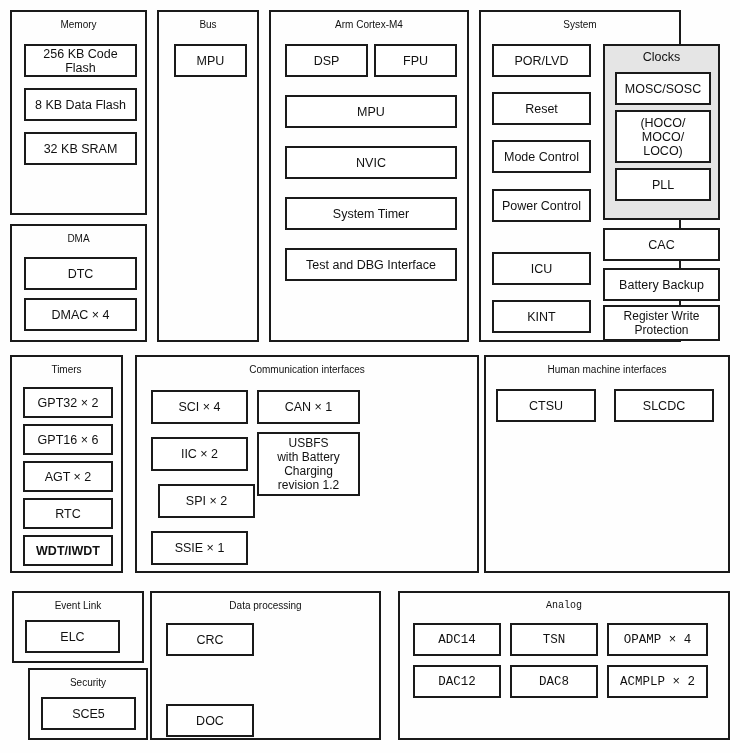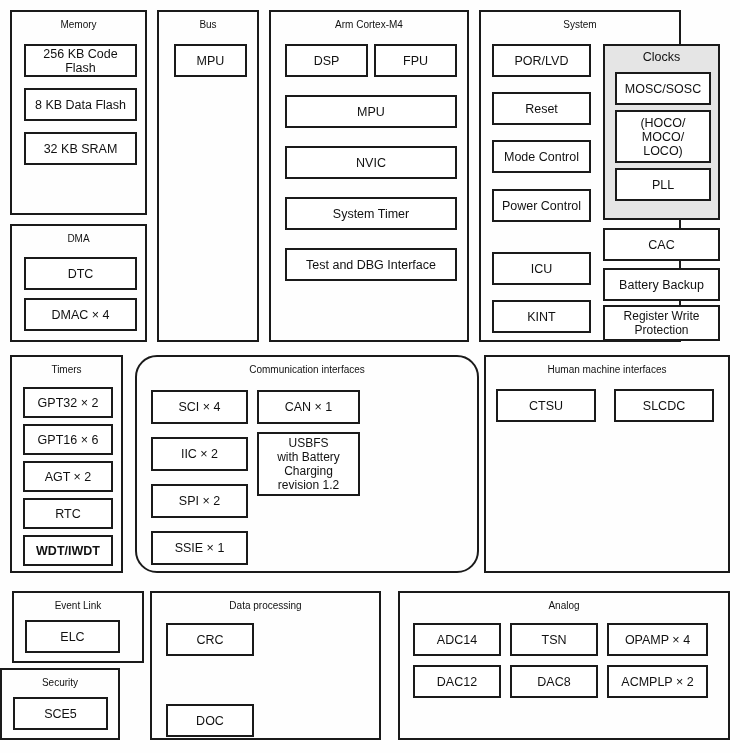--- a/index.html
+++ b/index.html
@@ -134,56 +134,56 @@
 
   <div class="panel" style="left:10px; top:355px; width:113px; height:218px;">
     <div class="panel-title">Timers</div>
     <div class="block" style="left:11px; top:30px; width:90px; height:31px;">GPT32 × 2</div>
     <div class="block" style="left:11px; top:67px; width:90px; height:31px;">GPT16 × 6</div>
     <div class="block" style="left:11px; top:104px; width:90px; height:31px;">AGT × 2</div>
     <div class="block" style="left:11px; top:141px; width:90px; height:31px;">RTC</div>
     <div class="block" style="left:11px; top:178px; width:90px; height:31px;font-weight:bold;">WDT/IWDT</div>
   </div>
 
-  <div class="panel" style="left:135px; top:355px; width:344px; height:218px;border-radius:22px;">
+  <div class="panel" style="left:135px; top:355px; width:344px; height:218px;">
     <div class="panel-title">Communication interfaces</div>
     <div class="block" style="left:14px; top:33px; width:97px; height:34px;">SCI × 4</div>
     <div class="block" style="left:120px; top:33px; width:103px; height:34px;">CAN × 1</div>
     <div class="block" style="left:14px; top:80px; width:97px; height:34px;">IIC × 2</div>
     <div class="block small" style="left:120px; top:75px; width:103px; height:64px;">USBFS
 with Battery
 Charging
 revision 1.2</div>
-    <div class="block" style="left:14px; top:127px; width:97px; height:34px;">SPI × 2</div>
+    <div class="block" style="left:21px; top:127px; width:97px; height:34px;">SPI × 2</div>
     <div class="block" style="left:14px; top:174px; width:97px; height:34px;">SSIE × 1</div>
   </div>
 
   <div class="panel" style="left:484px; top:355px; width:246px; height:218px;">
     <div class="panel-title">Human machine interfaces</div>
     <div class="block" style="left:10px; top:32px; width:100px; height:33px;">CTSU</div>
     <div class="block" style="left:128px; top:32px; width:100px; height:33px;">SLCDC</div>
   </div>
 
   <div class="panel" style="left:12px; top:591px; width:132px; height:72px;">
     <div class="panel-title">Event Link</div>
     <div class="block" style="left:11px; top:27px; width:95px; height:33px;">ELC</div>
   </div>
 
-  <div class="panel" style="left:0; top:668px; width:120px; height:72px;">
+  <div class="panel" style="left:28px; top:668px; width:120px; height:72px;">
     <div class="panel-title">Security</div>
     <div class="block" style="left:11px; top:27px; width:95px; height:33px;">SCE5</div>
   </div>
 
   <div class="panel" style="left:150px; top:591px; width:231px; height:149px;">
     <div class="panel-title">Data processing</div>
     <div class="block" style="left:14px; top:30px; width:88px; height:33px;">CRC</div>
     <div class="block" style="left:14px; top:71px; width:88px; height:33px;margin-top:40px;">DOC</div>
   </div>
 
-  <div class="panel" style="left:398px; top:591px; width:332px; height:149px;">
+  <div class="panel" style="left:398px; top:591px; width:332px; height:149px;font-family:Liberation Mono, monospace;">
     <div class="panel-title">Analog</div>
     <div class="block" style="left:13px; top:30px; width:88px; height:33px;">ADC14</div>
     <div class="block" style="left:110px; top:30px; width:88px; height:33px;">TSN</div>
     <div class="block" style="left:207px; top:30px; width:101px; height:33px;">OPAMP × 4</div>
     <div class="block" style="left:13px; top:72px; width:88px; height:33px;">DAC12</div>
     <div class="block" style="left:110px; top:72px; width:88px; height:33px;">DAC8</div>
     <div class="block" style="left:207px; top:72px; width:101px; height:33px;">ACMPLP × 2</div>
   </div>
 
 </div>

